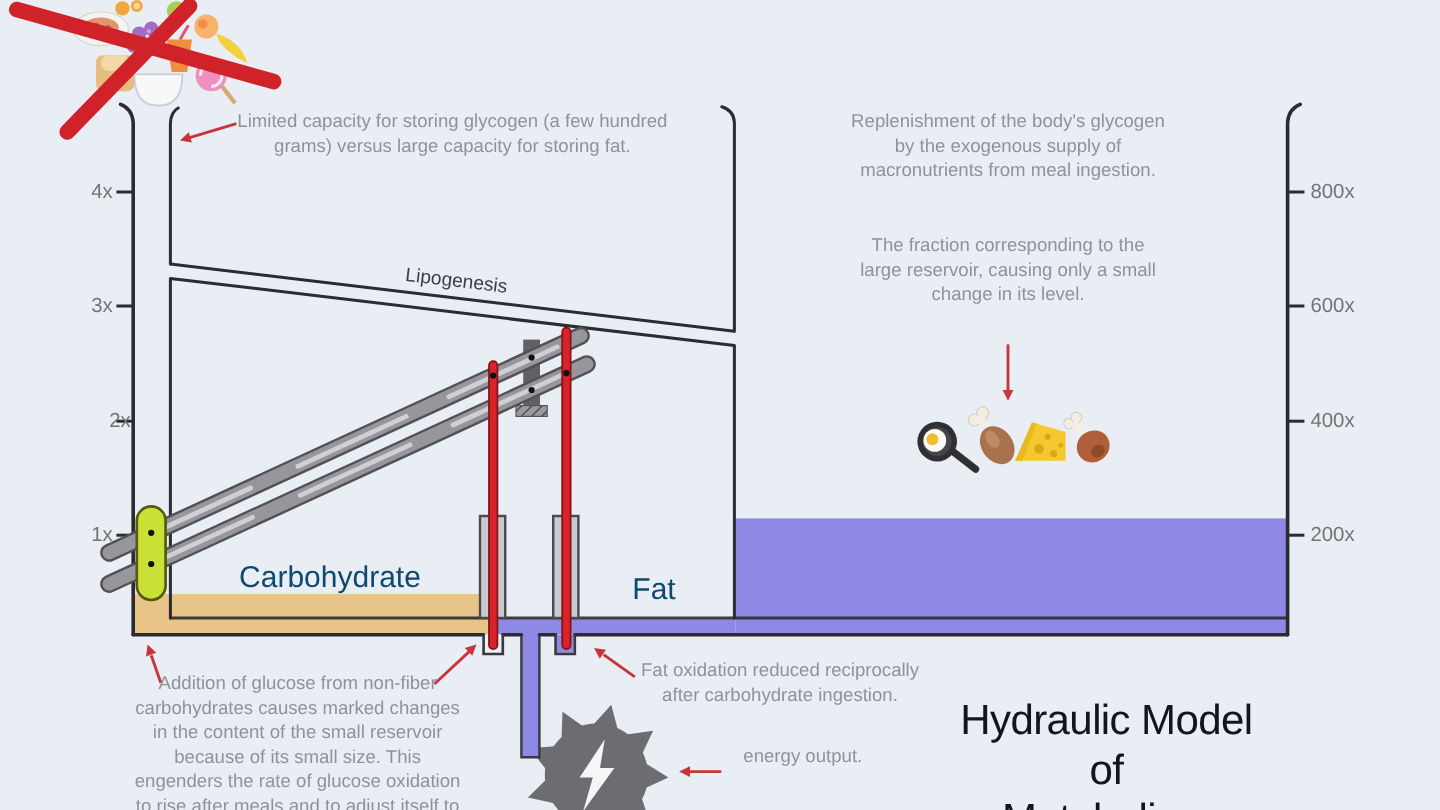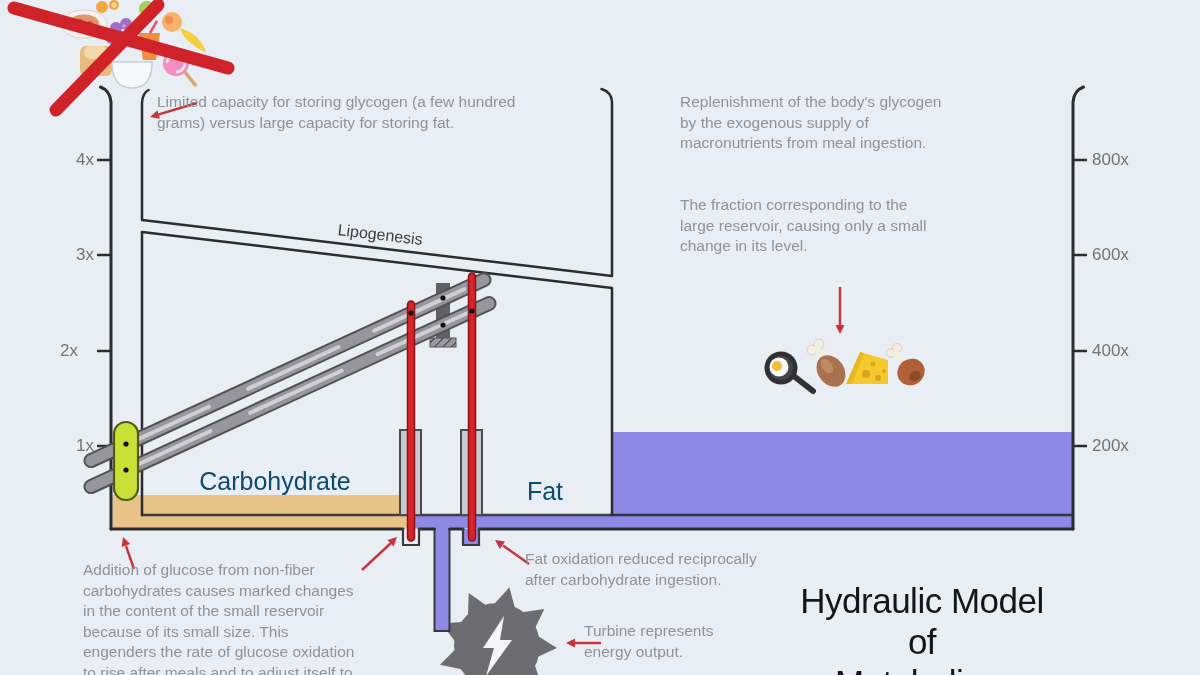--- a/index.html
+++ b/index.html
@@ -1,19 +1,19 @@
 <!DOCTYPE html>
 <html><head>
 <meta charset="utf-8">
 <style>
   html,body{margin:0;padding:0;}
   #stage{position:relative;width:1200px;height:675px;overflow:hidden;
          background:#e9edf4;font-family:"Liberation Sans","DejaVu Sans",sans-serif;}
   #diagram{position:absolute;left:0;top:0;}
-  .ann{position:absolute;color:#8e939b;font-size:15.5px;line-height:20.5px;text-align:left;}
+  .ann{position:absolute;color:#8e939b;font-size:15.5px;line-height:20.5px;text-align:center;}
   .ann div{white-space:nowrap;}
   .biglabel{position:absolute;color:#0c4a6e;font-size:25px;font-weight:500;text-align:center;}
   .scale{position:absolute;color:#737373;font-size:17px;line-height:22px;}
   .scale.left{text-align:right;}
   #lipo-label{position:absolute;left:302px;top:226px;width:156px;height:22px;
       color:#3a3d44;font-size:16px;text-align:center;transform:rotate(6.8deg);}
   #title-block{position:absolute;left:757px;top:580px;width:330px;text-align:center;
       color:#141519;font-size:35px;line-height:41px;font-weight:400;letter-spacing:-0.5px;}
 </style>
 </head>
@@ -215,21 +215,21 @@
     </g>
     <g>
       <line x1="601" y1="643" x2="574" y2="643"></line>
       <polygon points="566,643 575,638.5 575,647.5" stroke="none"></polygon>
     </g>
   </g>
 </svg>
 
 <div class="scale left" style="left:52px;top:149px;width:42px;">4x</div>
 <div class="scale left" style="left:52px;top:244px;width:42px;">3x</div>
-<div class="scale left" style="left:36px;top:340px;width:42px;">2x</div>
+<div class="scale left" style="left:67px;top:340px;width:42px;">2x</div>
 <div class="scale left" style="left:52px;top:435px;width:42px;">1x</div>
 <div class="scale" style="left:1092px;top:149px;width:60px;">800x</div>
 <div class="scale" style="left:1092px;top:244px;width:60px;">600x</div>
 <div class="scale" style="left:1092px;top:340px;width:60px;">400x</div>
 <div class="scale" style="left:1092px;top:435px;width:60px;">200x</div>
 
 <div class="biglabel" style="left:175px;top:467px;width:200px;">Carbohydrate</div>
 <div class="biglabel" style="left:505px;top:477px;width:80px;">Fat</div>
 <div id="lipo-label">Lipogenesis</div>
 
@@ -253,21 +253,20 @@
   <div>in the content of the small reservoir</div>
   <div>because of its small size. This</div>
   <div>engenders the rate of glucose oxidation</div>
   <div>to rise after meals and to adjust itself to</div>
 </div>
 <div class="ann" style="left:525px;top:549px;width:250px;">
   <div>Fat oxidation reduced reciprocally</div>
   <div>after carbohydrate ingestion.</div>
 </div>
 <div class="ann" style="left:584px;top:621px;width:170px;">
-  <div>Turbine represents</div>
   <div>energy output.</div>
 </div>
 
 <div id="title-block">
   <div>Hydraulic Model</div>
   <div>of</div>
   <div>Metabolism</div>
 </div>
 
 </div>

